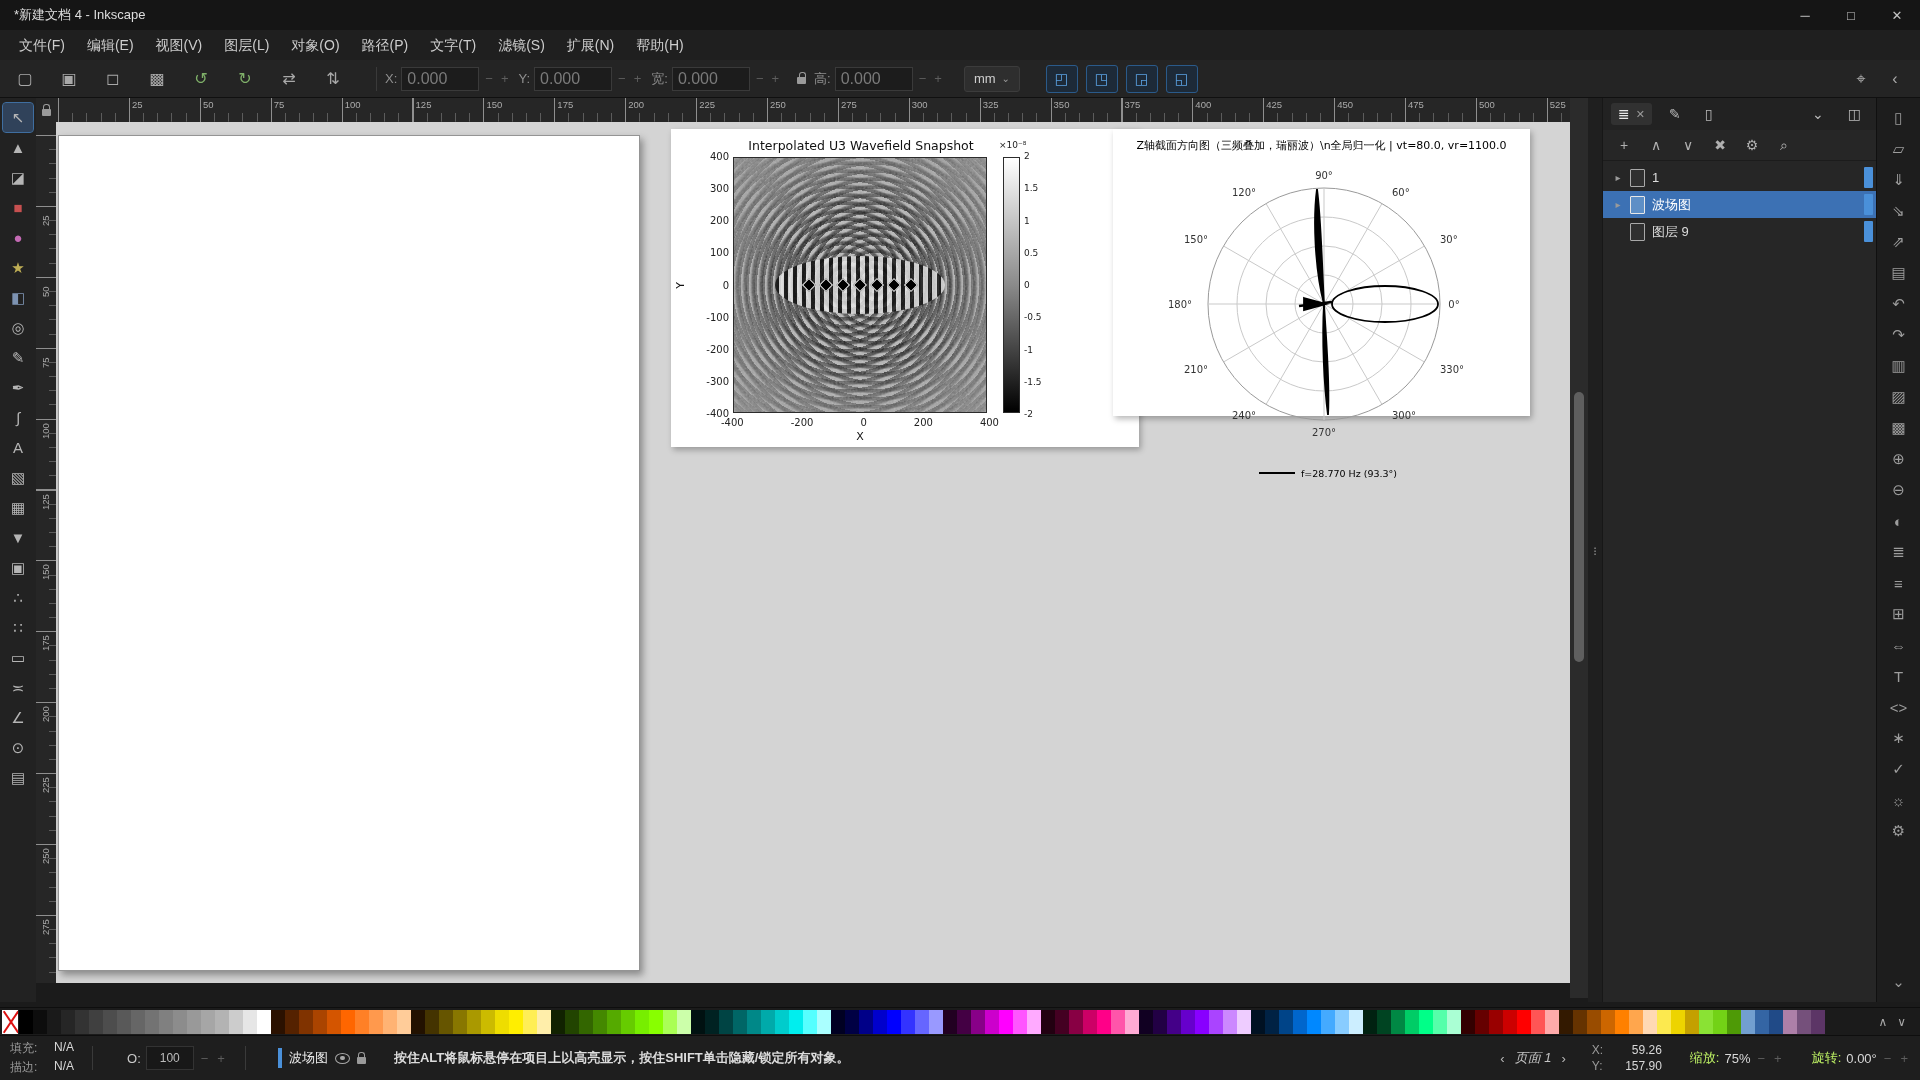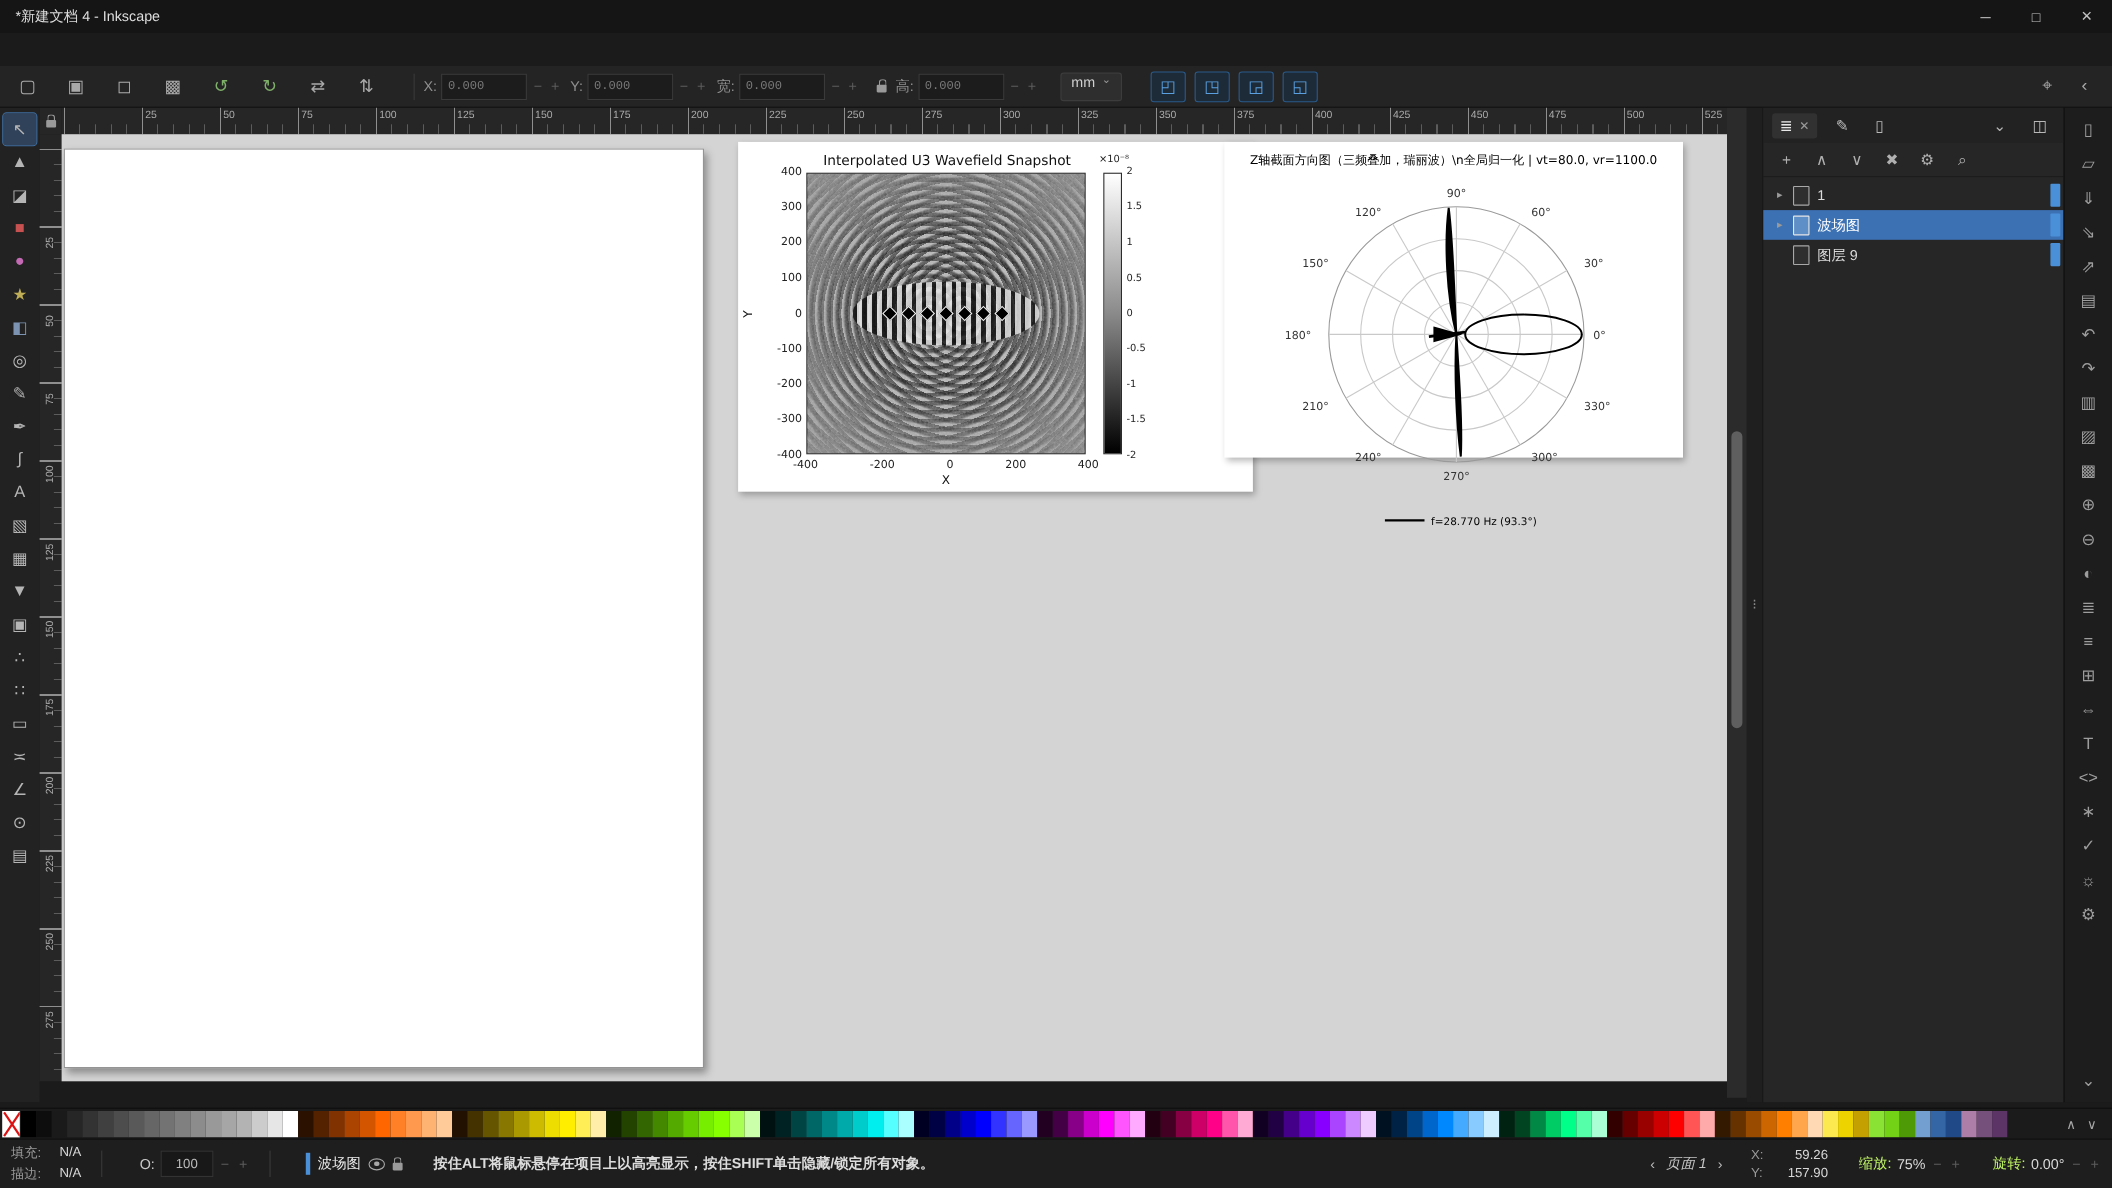--- a/index.html
+++ b/index.html
@@ -16,24 +16,24 @@
   .menubar{position:absolute;left:0;top:30px;width:100%;height:30px;background:#1f1f1f;display:flex;align-items:center;padding-left:8px;box-sizing:border-box;}
   .menu-item{padding:0 11px;font-size:14px;color:#cccccc;line-height:30px;}
 
   
   .commandbar{position:absolute;left:0;top:60px;width:100%;height:38px;background:#242424;border-bottom:1px solid #101010;display:flex;align-items:center;padding:0 8px;box-sizing:border-box;}
   .cmd-icons{display:flex;gap:10px;margin-right:18px;}
   .cmd-btn{width:34px;height:28px;display:flex;align-items:center;justify-content:center;color:#a8a8a8;font-size:16px;border-radius:3px;}
   .vsep{width:1px;height:24px;background:#3a3a3a;margin:0 8px;}
   .field{display:flex;align-items:center;margin-right:8px;gap:4px;}
   .flabel{font-size:13px;color:#8f8f8f;}
-  .finput{width:66px;height:22px;background:#1c1c1c;border:1px solid #3a3a3a;color:#7a7a7a;font-size:11px;padding:0 5px;font-family:Liberation Mono, monospace;}
+  .finput{width:66px;height:22px;background:#1c1c1c;border:1px solid #3a3a3a;color:#7a7a7a;font-size:16px;padding:0 5px;font-family:Liberation Sans, sans-serif;}
   .step{color:#5d5d5d;font-size:13px;padding:0 2px;}
   .lockwrap{margin:0 8px;display:flex;align-items:center;}
-  .unit{display:flex;align-items:flex-start;gap:6px;background:#2e2e2e;border:1px solid #3c3c3c;border-radius:3px;height:24px;padding:0 9px;font-size:13px;color:#cfcfcf;margin:0 12px;}
+  .unit{display:flex;align-items:center;gap:6px;background:#2e2e2e;border:1px solid #3c3c3c;border-radius:3px;height:24px;padding:0 9px;font-size:13px;color:#cfcfcf;margin:0 12px;}
   .unit .chev{font-size:10px;color:#9a9a9a;}
   .toggles{display:flex;gap:8px;margin-left:14px;}
   .toggle-btn{width:30px;height:26px;border:1px solid #2a5a8a;border-radius:3px;color:#5aa0e0;display:flex;align-items:center;justify-content:center;font-size:15px;background:#1d2a38;}
   .cmd-spacer{flex:1;}
 
   
   .toolbox{position:absolute;left:0;top:98px;width:36px;height:904px;background:#222222;display:flex;flex-direction:column;align-items:center;padding-top:5px;gap:1px;box-sizing:border-box;}
   .tool{width:30px;height:29px;flex:0 0 29px;display:flex;align-items:center;justify-content:center;font-size:15px;color:#b5b5b5;border-radius:3px;}
   .tool[data-selected="true"]{background:#30425a;outline:1px solid #3f6ea0;}
 
@@ -160,20 +160,43 @@
 
   <div class="titlebar">
     <span class="title">*新建文档 4 - Inkscape</span>
     <div class="winbtns">
       <div class="winbtn">─</div>
       <div class="winbtn">□</div>
       <div class="winbtn">✕</div>
     </div>
   </div>
 
+  <div class="menubar">
+
+      <div class="menu-item">文件(F)</div>
+
+      <div class="menu-item">编辑(E)</div>
+
+      <div class="menu-item">视图(V)</div>
+
+      <div class="menu-item">图层(L)</div>
+
+      <div class="menu-item">对象(O)</div>
+
+      <div class="menu-item">路径(P)</div>
+
+      <div class="menu-item">文字(T)</div>
+
+      <div class="menu-item">滤镜(S)</div>
+
+      <div class="menu-item">扩展(N)</div>
+
+      <div class="menu-item">帮助(H)</div>
+
+  </div>
 
   <div class="commandbar">
     <div class="cmd-icons">
 
         <div class="cmd-btn">
           <span>▢</span>
         </div>
 
         <div class="cmd-btn">
           <span>▣</span>

